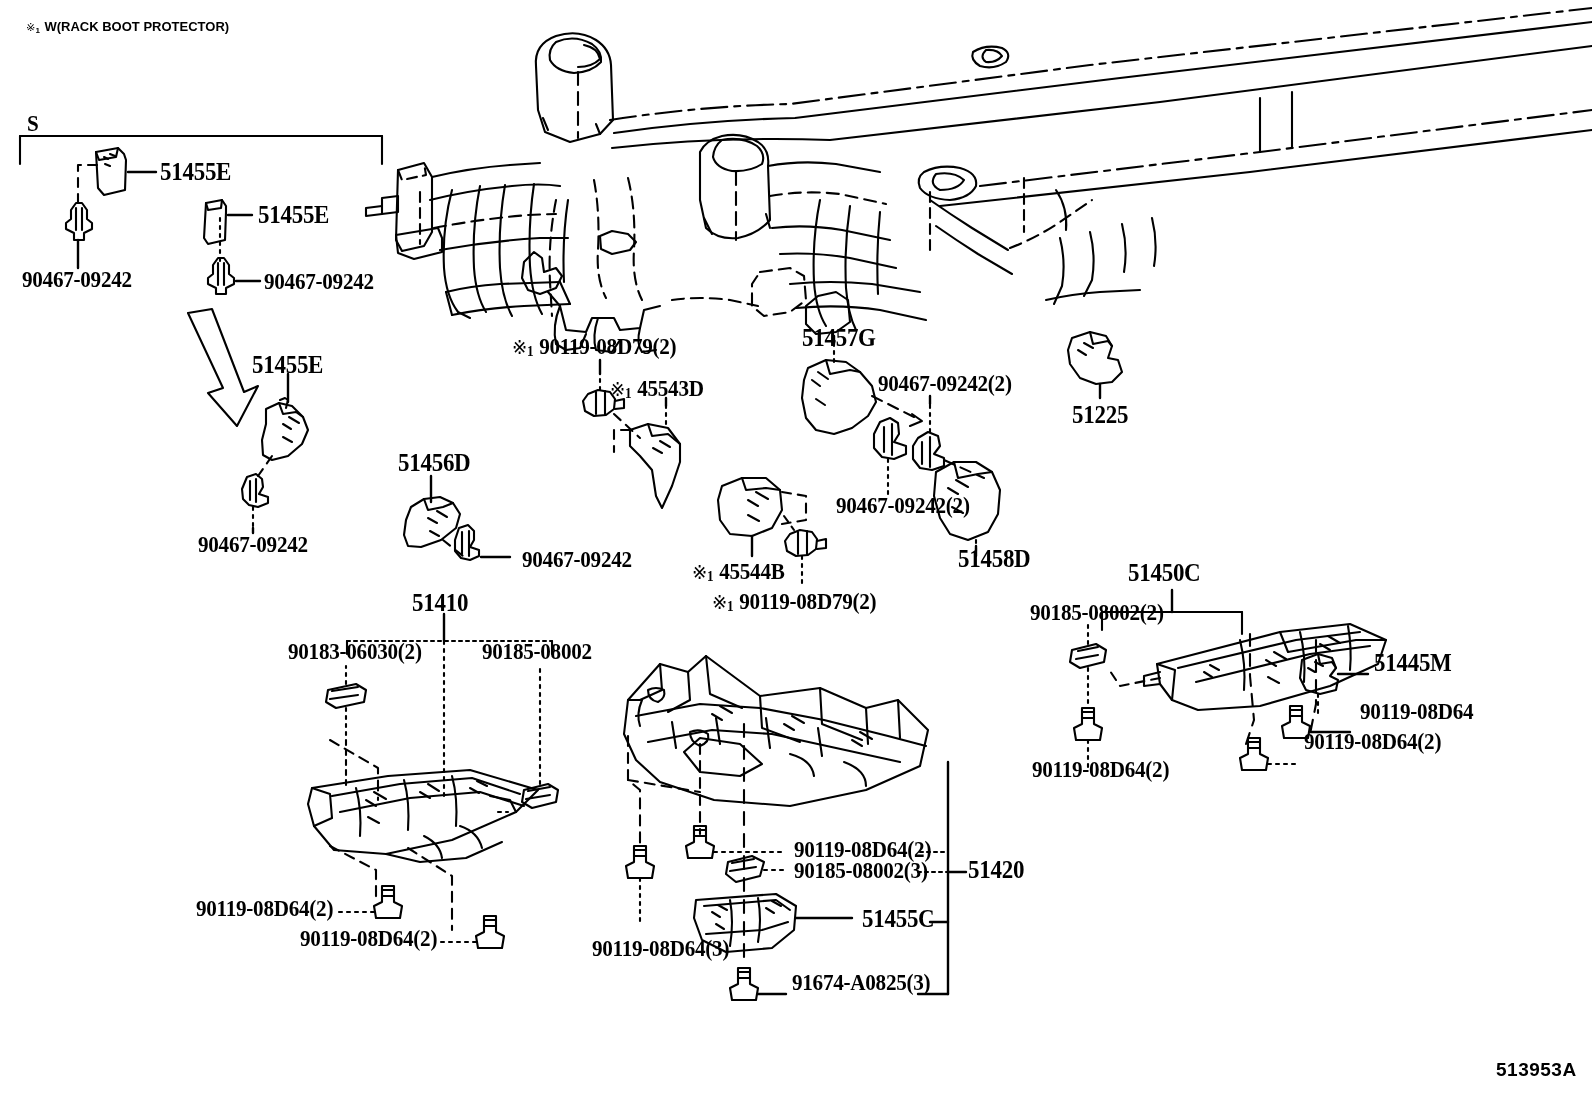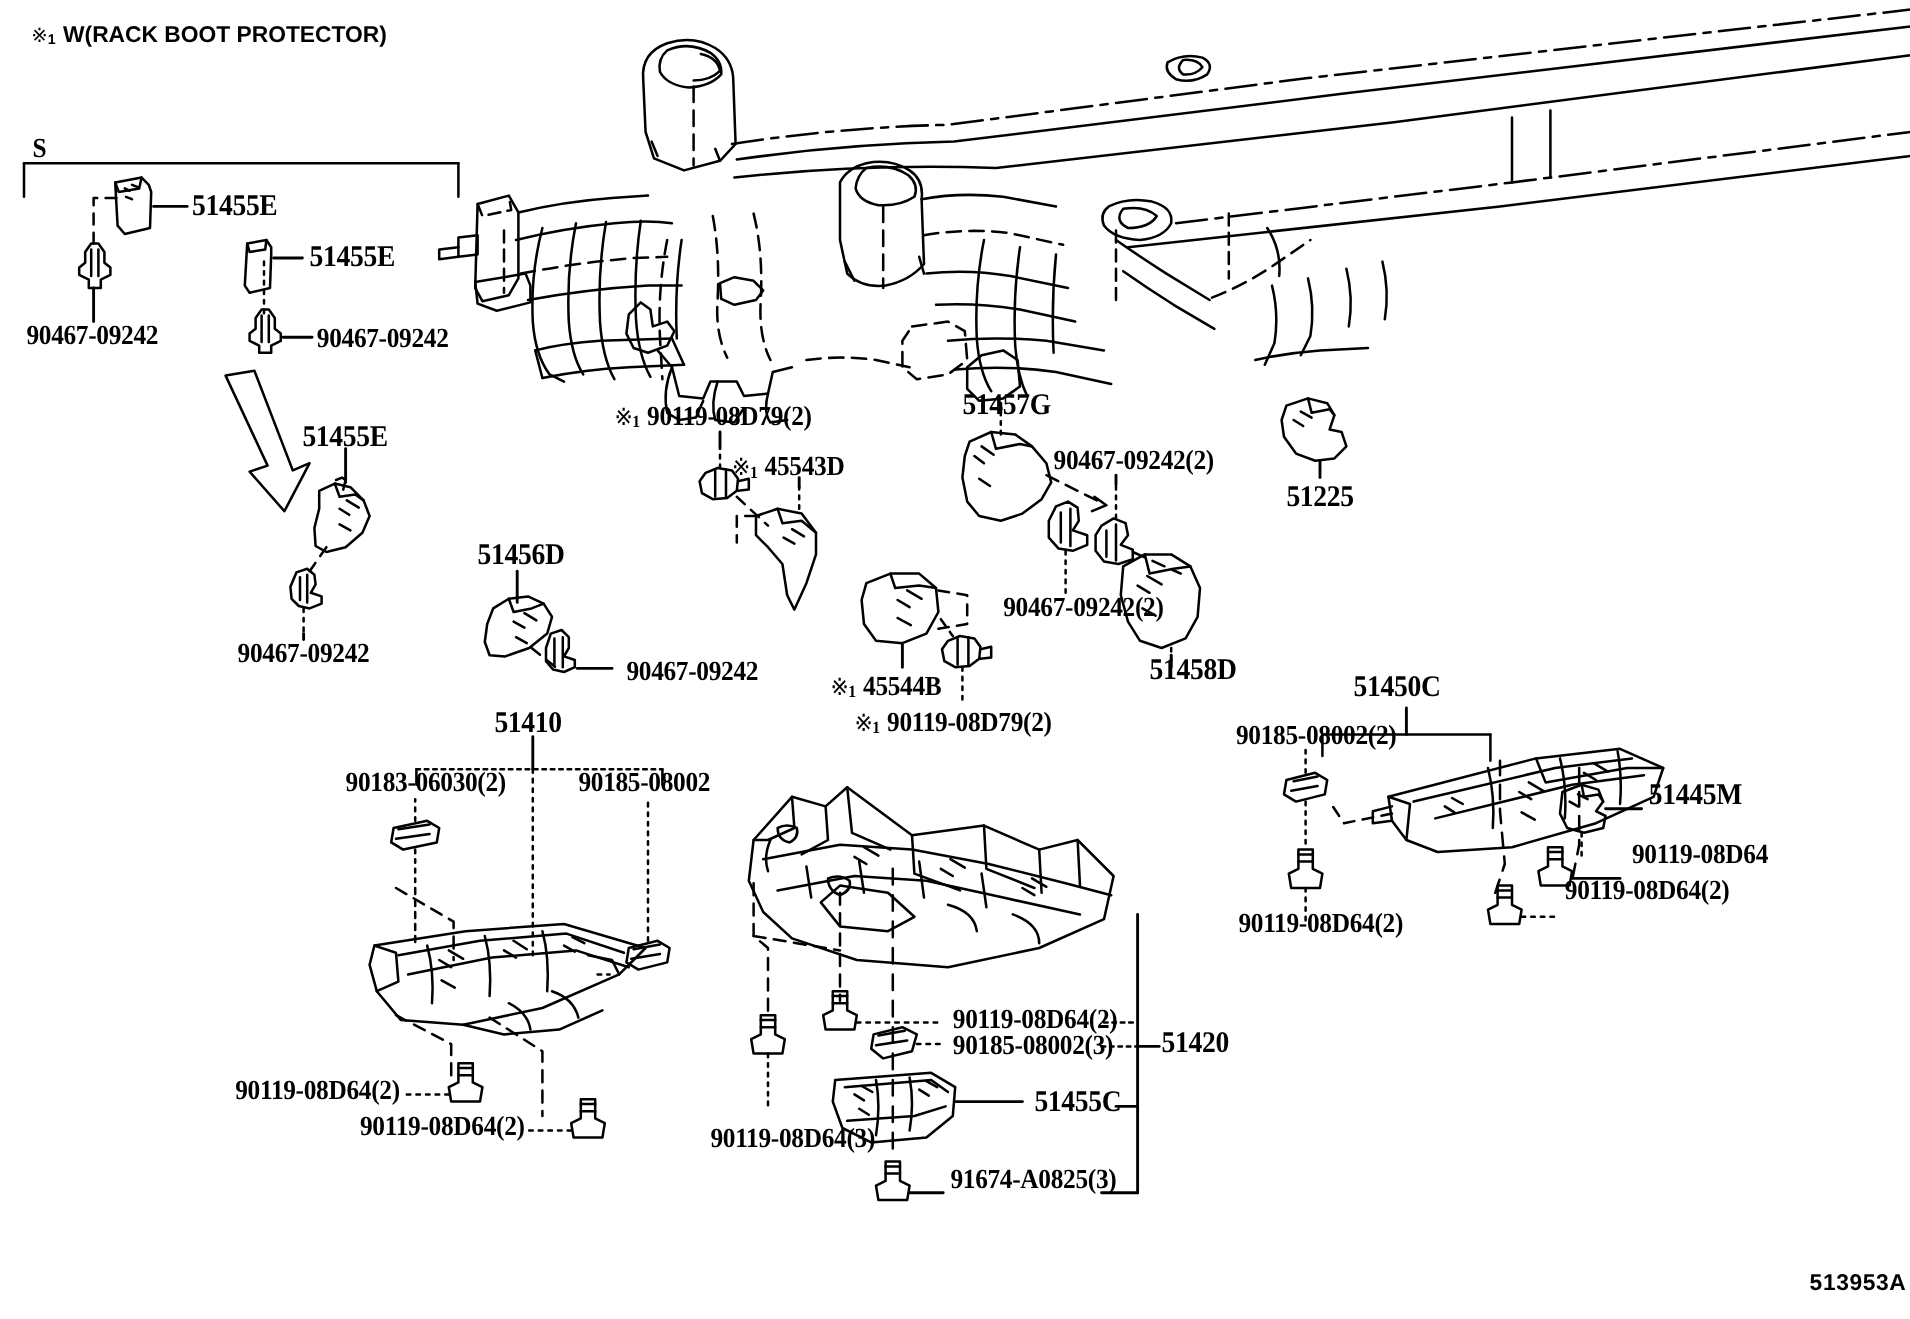--- a/index.html
+++ b/index.html
@@ -33,32 +33,31 @@
     white-space: nowrap;
     line-height: 1;
     letter-spacing: -0.3px;
     transform: scaleX(0.92);
     transform-origin: left center;
   }
   .lbl.sz-lg { font-size: 25px; }
   .lbl.sz-md { font-size: 23px; }
   .lbl.note  {
     font-family: "Liberation Sans", sans-serif;
-    font-size: 19px;
+    font-size: 13px;
     font-weight: bold;
     letter-spacing: 0px;
     transform: none;
   }
   .lbl.sheet-id {
     font-family: "Liberation Sans", sans-serif;
     font-size: 19px;
     font-weight: bold;
     letter-spacing: 0.5px;
     transform: none;
-    margin-left: 12px;
   }
   .ref-mark {
     font-family: "DejaVu Sans", sans-serif;
     font-weight: normal;
     font-size: 0.86em;
   }
   .ref-sub {
     font-size: 0.62em;
     vertical-align: baseline;
     position: relative;

